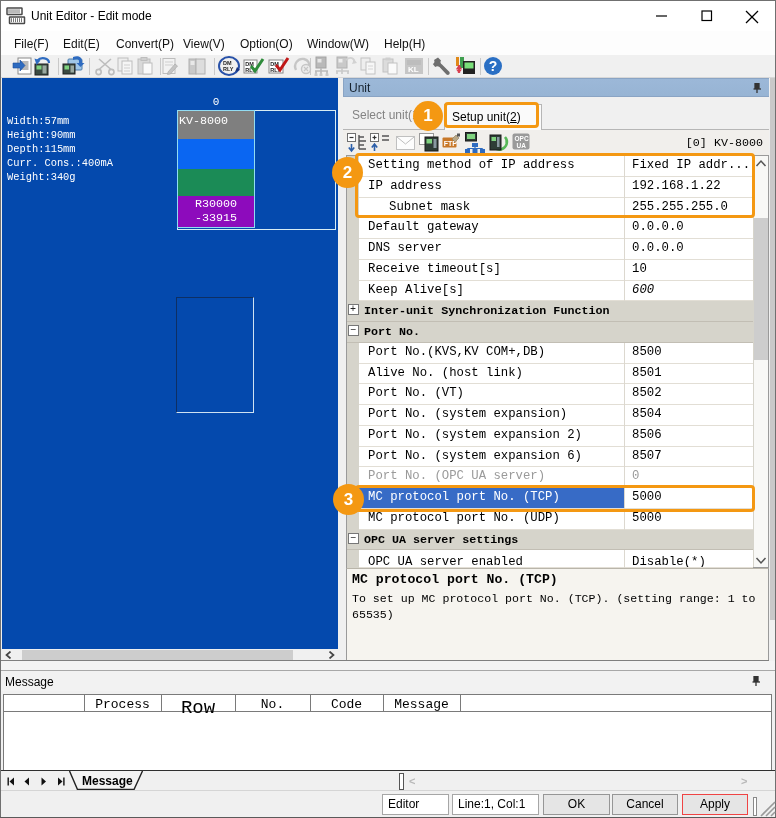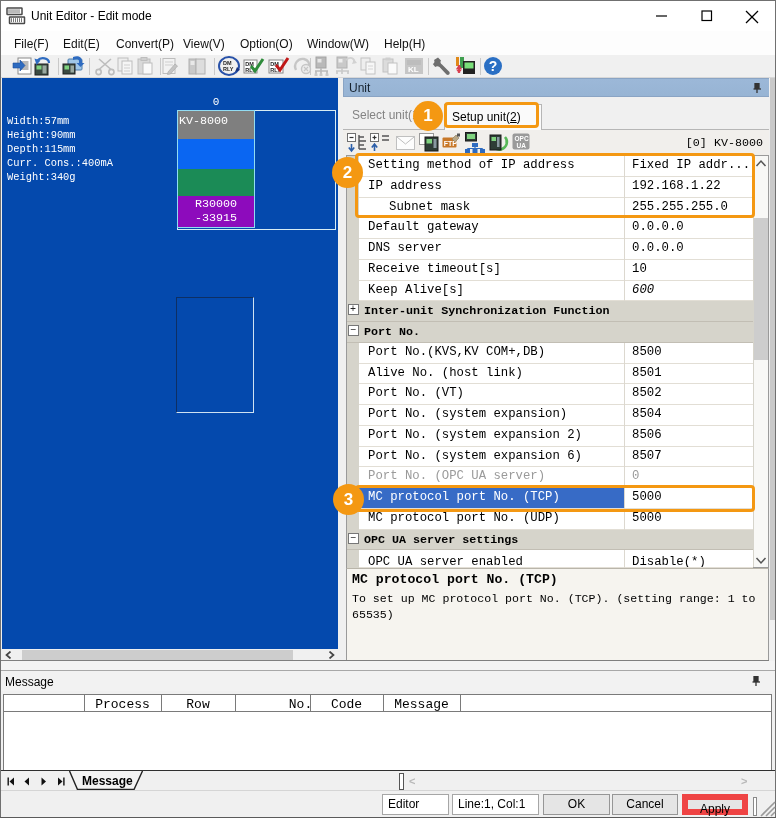--- a/index.html
+++ b/index.html
@@ -438,22 +438,22 @@
 
 <div class="abs" style="left:3px;top:694px;width:769px;height:77px;background:#fff;border:1px solid #7a7a7a;box-sizing:border-box;"></div>
 <div class="abs" style="left:4px;top:695px;width:767px;height:17px;border-bottom:1px solid #7a7a7a;box-sizing:border-box;"></div>
 <div class="abs" style="left:84px;top:695px;width:1px;height:17px;background:#7a7a7a;"></div>
 <div class="abs" style="left:161px;top:695px;width:1px;height:17px;background:#7a7a7a;"></div>
 <div class="abs" style="left:235px;top:695px;width:1px;height:17px;background:#7a7a7a;"></div>
 <div class="abs" style="left:310px;top:695px;width:1px;height:17px;background:#7a7a7a;"></div>
 <div class="abs" style="left:383px;top:695px;width:1px;height:17px;background:#7a7a7a;"></div>
 <div class="abs" style="left:460px;top:695px;width:1px;height:17px;background:#7a7a7a;"></div>
 <div class="abs mono" style="left:84px;top:697px;width:77px;text-align:center;font-size:13px;color:#000;">Process</div>
-<div class="abs mono" style="left:161px;top:697px;width:74px;text-align:center;font-size:13px;color:#000;">Row</div>
-<div class="abs mono" style="left:235px;top:697px;width:75px;text-align:center;font-size:13px;color:#000;margin-left:28px;">No.</div>
+<div class="abs mono" style="left:161px;top:697px;width:74px;text-align:center;font-size:19px;color:#000;">Row</div>
+<div class="abs mono" style="left:235px;top:697px;width:75px;text-align:center;font-size:13px;color:#000;">No.</div>
 <div class="abs mono" style="left:310px;top:697px;width:73px;text-align:center;font-size:13px;color:#000;">Code</div>
 <div class="abs mono" style="left:383px;top:697px;width:77px;text-align:center;font-size:13px;color:#000;">Message</div>
 <div class="abs" style="left:1px;top:770px;width:774px;height:2px;background:#2f2f2f;"></div>
 
 <div class="abs" style="left:1px;top:771px;width:774px;height:19px;background:#f0f0f0;"></div>
 <svg class="abs" style="left:7px;top:777px" width="60" height="9" viewBox="0 0 60 9">
   <g fill="#111">
     <rect x="0.5" y="0.5" width="1.4" height="8"></rect>
       <path d="M7 0.5 L7 8.5 L2.5 4.5 Z"></path>
     <path d="M22 0.5 L22 8.5 L17.5 4.5 Z"></path>
@@ -468,21 +468,21 @@
 <div class="abs" style="left:82px;top:774px;font-size:12px;font-weight:bold;color:#000;">Message</div>
 <div class="abs" style="left:399px;top:773px;width:5px;height:17px;background:#fff;border:1.5px solid #555;box-sizing:border-box;"></div>
 <div class="abs" style="left:409px;top:775px;font-size:11px;font-weight:bold;color:#b8b8b8;">&lt;</div>
 <div class="abs" style="left:741px;top:775px;font-size:11px;font-weight:bold;color:#b8b8b8;">&gt;</div>
 
 <div class="abs" style="left:1px;top:790px;width:774px;height:27px;background:#f0f0f0;border-top:1px solid #d5d5d5;box-sizing:border-box;"></div>
 <div class="abs" style="left:382px;top:794px;width:67px;height:21px;background:#fff;border:1px solid #a6a6a6;box-sizing:border-box;font-size:12px;color:#000;padding:2px 0 0 5px;">Editor</div>
 <div class="abs" style="left:452px;top:794px;width:87px;height:21px;background:#fff;border:1px solid #a6a6a6;box-sizing:border-box;font-size:12px;color:#000;padding:2px 0 0 5px;">Line:1, Col:1</div>
 <div class="abs" style="left:543px;top:794px;width:67px;height:21px;background:#e5e5e5;border:1px solid #969696;box-sizing:border-box;font-size:12px;color:#000;text-align:center;padding-top:2px;">OK</div>
 <div class="abs" style="left:612px;top:794px;width:66px;height:21px;background:#e5e5e5;border:1px solid #969696;box-sizing:border-box;font-size:12px;color:#000;text-align:center;padding-top:2px;">Cancel</div>
-<div class="abs" style="left:682px;top:794px;width:66px;height:21px;background:#e5e5e5;border:6px solid #ef4444;box-sizing:border-box;font-size:12px;color:#000;text-align:center;padding-top:2px;">Apply</div>
+<div class="abs" style="left:682px;top:794px;width:66px;height:21px;background:#e5e5e5;border:1px solid #ef4444;box-sizing:border-box;font-size:12px;color:#000;text-align:center;padding-top:2px;">Apply</div>
 <div class="abs" style="left:753px;top:797px;width:4px;height:19px;background:#fff;border:1px solid #8a8a8a;box-sizing:border-box;"></div>
 <svg class="abs" style="left:760px;top:800px" width="16" height="17" viewBox="0 0 16 17">
   <g stroke="#9a9a9a" stroke-width="1.6">
     <line x1="15" y1="2" x2="1" y2="16"></line>
       <line x1="15" y1="7" x2="6" y2="16"></line>
       <line x1="15" y1="12" x2="11" y2="16"></line>
   </g>
 </svg>
 
 <div class="abs" style="left:769px;top:78px;width:6px;height:583px;background:#f0f0f0;"></div>

